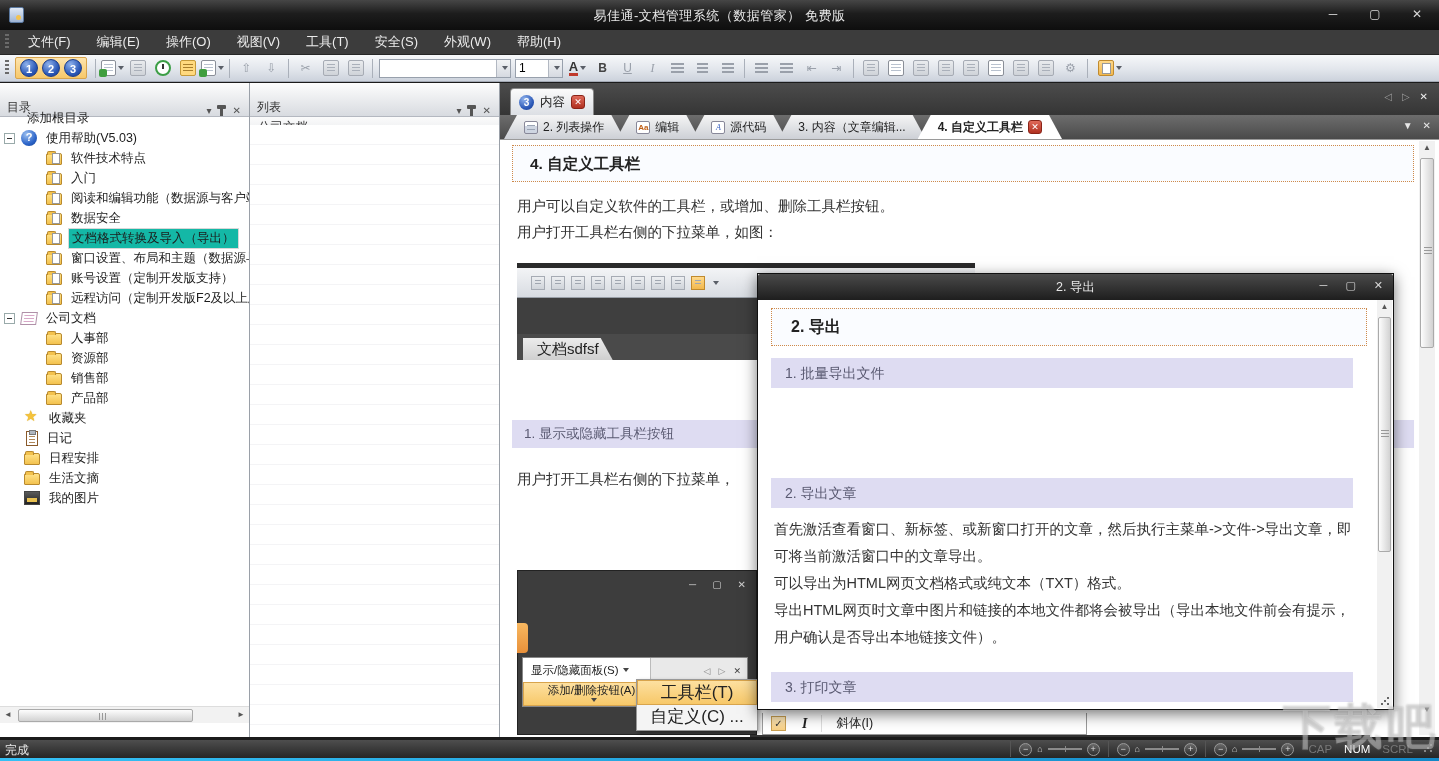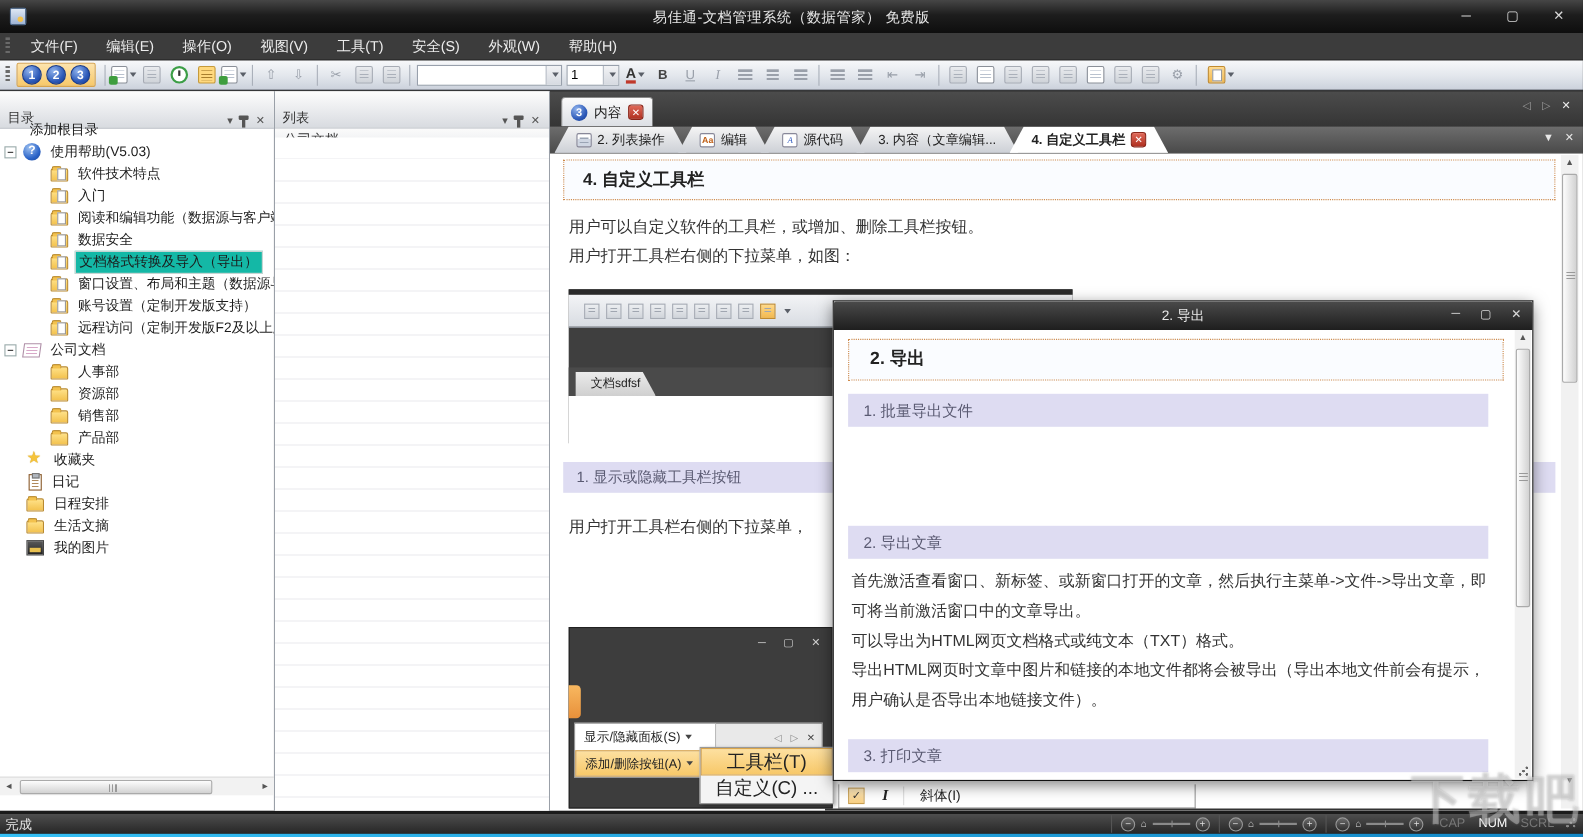--- a/index.html
+++ b/index.html
@@ -176,36 +176,36 @@
   #shot1 { position:absolute; left:17px; top:123px; width:458px; height:140px; background:#3f3f3f;
     border-top:5px solid #2a2a2a; }
   #s1-toolbar { height:30px; background:linear-gradient(#f3f4f6,#d8dce2); border-bottom:1px solid #9aa0a8;
     display:flex; align-items:center; padding-left:14px; gap:6px; }
   .mini-ic { width:14px; height:14px; border:1px solid #a6abb4; background:linear-gradient(#eceef1,#d0d4da);
     position:relative; }
   .mini-ic::before { content:""; position:absolute; inset:3px; 
     background:repeating-linear-gradient(#a0a6b0 0 1px,transparent 1px 3px); }
   .mini-ic.or { background:linear-gradient(#ffd98a,#f2b84e); border-color:#c08a2e; }
   #s1-tabbar { position:absolute; left:0; top:66px; width:100%; height:26px; background:#4a4a4a; }
-  #s1-tab { position:absolute; left:6px; bottom:0; height:22px; padding:0 14px; font-size:11px;
+  #s1-tab { position:absolute; left:6px; bottom:0; height:22px; padding:0 14px; font-size:15px;
     color:#222; background:linear-gradient(#ececec,#cfcfcf); line-height:22px;
     clip-path:polygon(0 0,calc(100% - 12px) 0,100% 100%,0 100%); }
   #s1-white { position:absolute; left:0; top:92px; width:100%; height:48px; background:#fff; }
 
   #sec1-bar { left:12px; top:280px; width:902px; height:28px; line-height:28px; padding-left:12px; }
   #shot2 { position:absolute; left:17px; top:430px; width:240px; height:165px; background:#3d3d3d;
     border:1px solid #222; }
   .s2-ctl { position:absolute; top:8px; right:10px; display:flex; gap:16px; color:#cfcfcf; font-size:10px; }
   #s2-orange { position:absolute; left:-1px; top:52px; width:11px; height:30px;
     background:linear-gradient(#f8b860,#e8903a); border-radius:0 4px 4px 0; }
   #s2-menu { position:absolute; left:4px; top:86px; width:226px; height:50px; background:#e9e9e9;
     border:1px solid #888; }
   .s2-row { height:24px; display:flex; align-items:center; font-size:11.5px; color:#222;
     background:#fff; width:128px; padding-left:8px; border-right:1px solid #bbb; }
-  .s2-row.hl { background:linear-gradient(#fde0a0,#f7c869); border:1px solid #d8a44c; width:129px; }
+  .s2-row.hl { background:linear-gradient(#fde0a0,#f7c869); border:1px solid #d8a44c; width:129px;flex-direction:column; }
   .s2-row .drop { border-top-color:#444; margin-left:4px; }
   #s2-nav { position:absolute; right:6px; top:8px; display:flex; gap:8px; color:#888; font-size:9px; }
   #s2-nav .x { color:#444; }
   #s2-sub { position:absolute; left:118px; top:108px; width:122px; height:52px; background:#f4f4f4;
     border:1px solid #999; box-shadow:2px 2px 4px rgba(0,0,0,.35); }
   .s2s-row { height:25px; line-height:24px; font-size:17px; color:#222; text-align:center; }
   .s2s-row.hl { background:linear-gradient(#fde0a0,#f7c869); border:1px solid #d8a44c; }
 
   
   #italic-row { position:absolute; left:262px; top:573px; width:325px; height:22px; background:#fff;

